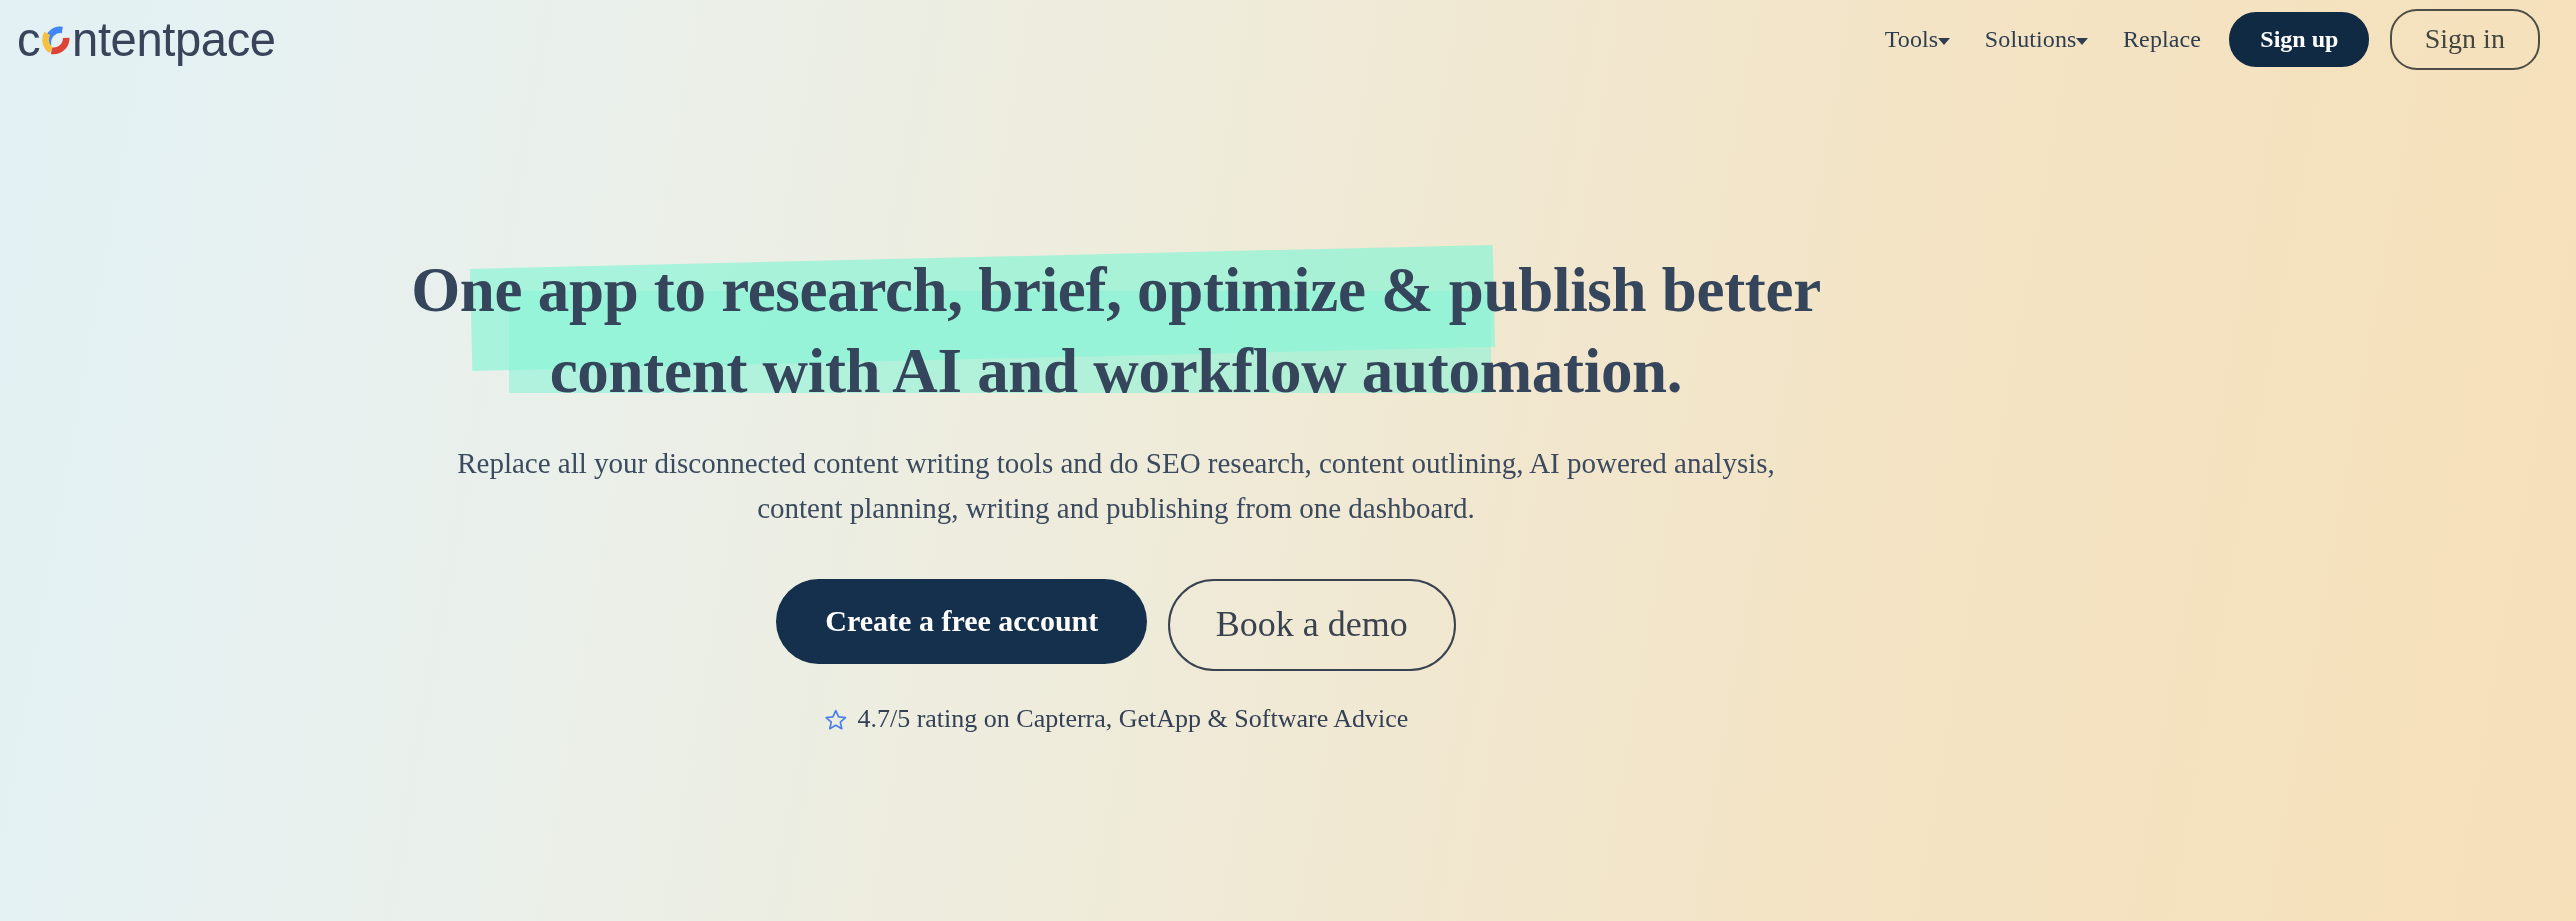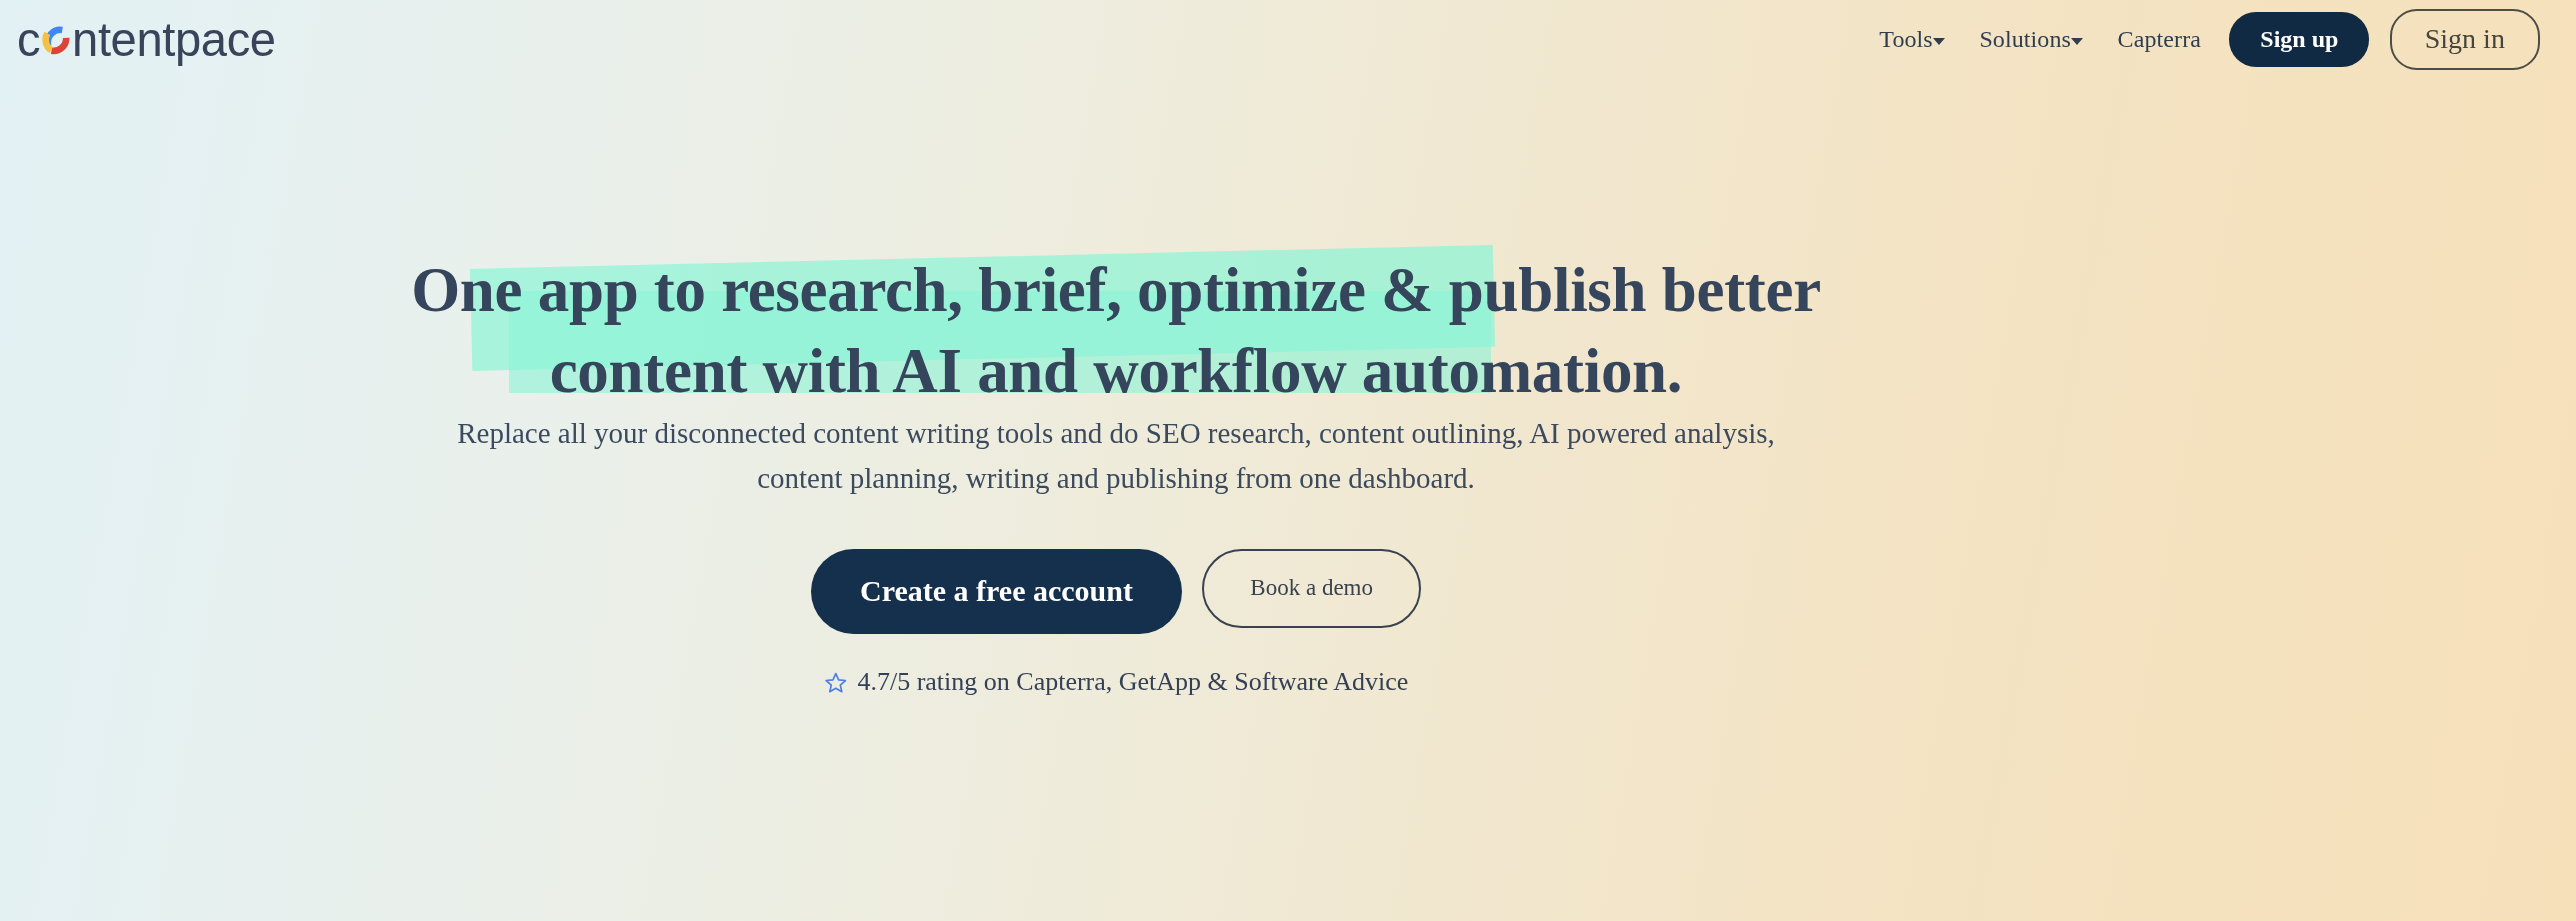--- a/index.html
+++ b/index.html
@@ -157,20 +157,21 @@
     font-size: 63px;
     font-weight: bold;
     line-height: 1.28;
     color: #35455b;
     letter-spacing: -0.3px;
   }
 
   .subheadline {
     position: relative;
     z-index: 2;
+    margin-top: 30px;
     width: 1352px;
     text-align: center;
     font-family: "Liberation Serif", "DejaVu Serif", serif;
     font-size: 29px;
     line-height: 1.56;
     color: #3b4a5e;
   }
 
   .cta-row {
     margin-top: 47px;
@@ -191,21 +192,21 @@
     border: none;
     border-radius: 46px;
     padding: 27px 49px 28px;
     cursor: pointer;
     line-height: 1;
     white-space: nowrap;
   }
 
   .btn-secondary {
     font-family: "Liberation Serif", "DejaVu Serif", serif;
-    font-size: 23px;
+    font-size: 36px;
     color: #39424e;
     background: transparent;
     border: 2.4px solid #39424e;
     border-radius: 46px;
     padding: 25px 46px 27px;
     cursor: pointer;
     line-height: 1;
     white-space: nowrap;
   }
 
@@ -261,21 +262,21 @@
       <span>Tools</span>
       <span class="caret"></span>
     </a>
 
     <a class="nav-link">
       <span>Solutions</span>
       <span class="caret"></span>
     </a>
 
     <a class="nav-link">
-      <span>Capterra</span>
+      <span>Replace</span>
     </a>
 
     <button class="btn-signup">Sign up</button>
 
     <button class="btn-signin">Sign in</button>
   </nav>
 </header>
 
 <section class="hero">
 

